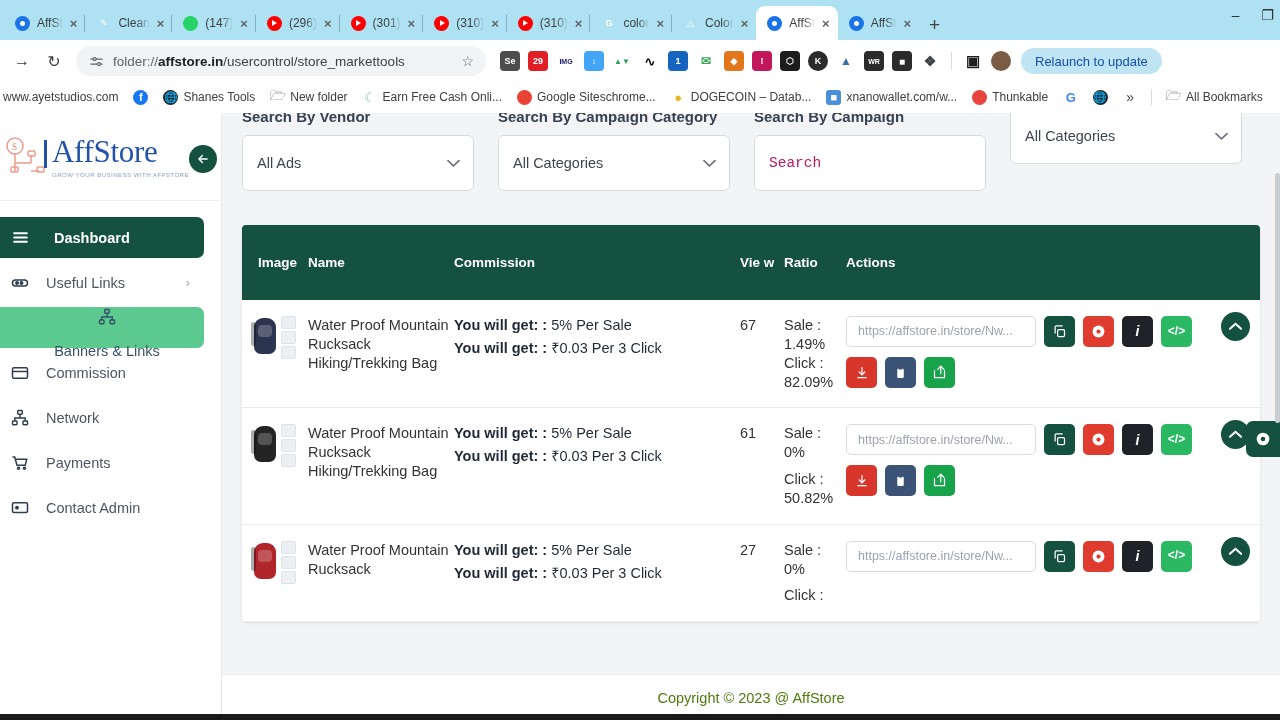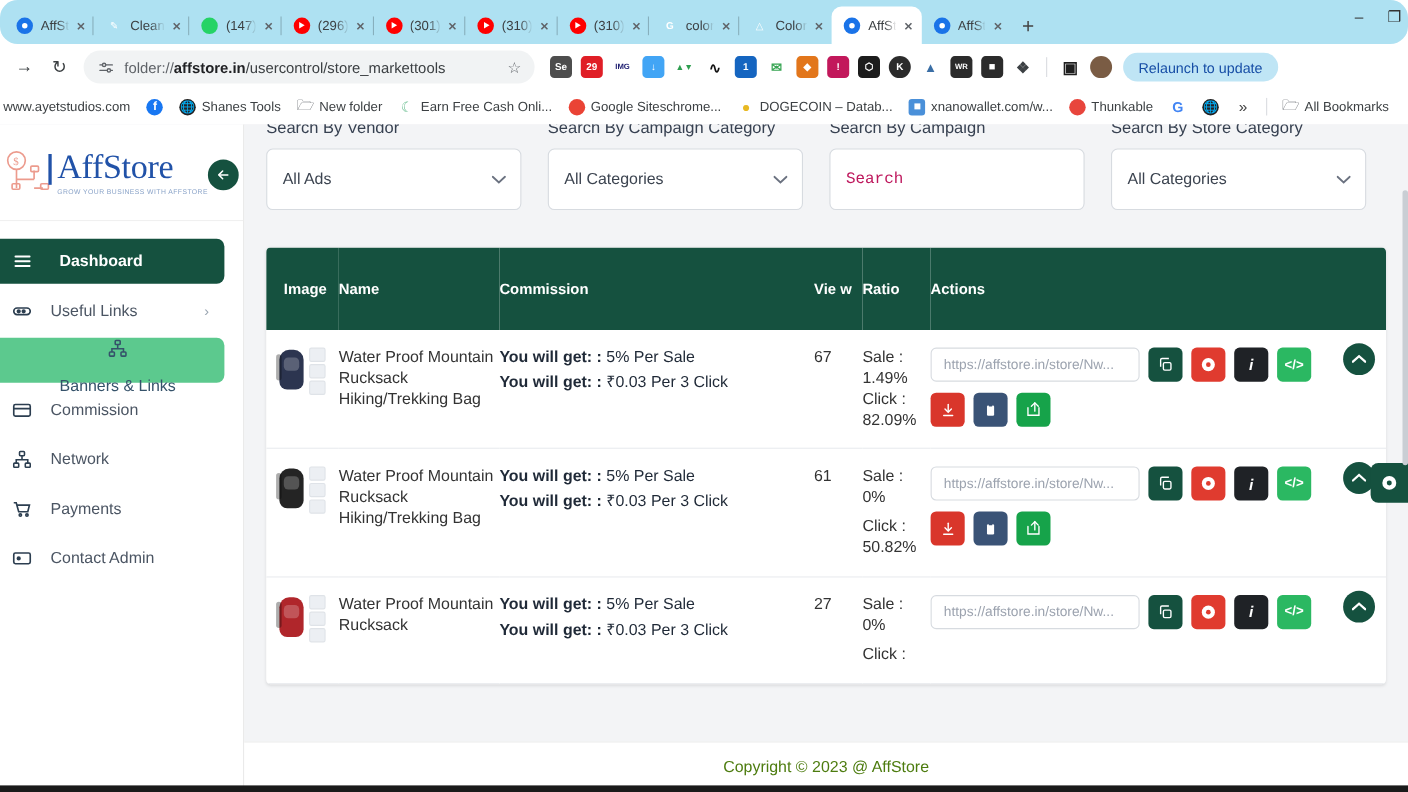--- a/index.html
+++ b/index.html
@@ -10,21 +10,20 @@
     background: #ffffff;
   }
 
   
   .browser { width: 1280px; height: 720px; position: relative; background:#fff; }
 
   .tabstrip {
     height: 40px; background: #aee1f2;
     display: flex; align-items: flex-end; padding-left: 4px;
     position: relative;
-    border-radius: 16px;
   }
   .tab {
     height: 34px; display: flex; align-items: center;
     gap: 7px; padding: 0 8px 0 11px;
     min-width: 0; position: relative;
     border-radius: 9px 9px 0 0;
     font-size: 12px; color: #3c4043;
   }
   .tab.active { background: #ffffff; }
   .tab:not(.active)::after {
@@ -134,21 +133,21 @@
 
   .content {
     position:absolute; left:222px; top:0; right:0; bottom:0;
     background:#f3f4f6; padding: 0;
   }
   .filters {
     display:flex; gap: 0; padding: 0 20px; margin-top: -5px;
   }
   .fgroup { flex:1; padding-right: 24px; }
   .fgroup:last-child { padding-right: 18px; }
-  .flabel { font-size: 15px; color:#374151; margin-bottom: 10px; white-space:nowrap;}
+  .flabel { font-size: 15px; color:#374151; margin-bottom: 10px; white-space:nowrap;font-weight:bold;}
   .fctl {
     height: 56px; background:#fff; border:1px solid #d7dbe0; border-radius: 6px;
     display:flex; align-items:center; padding: 0 14px; font-size:14.5px; color:#3c4450;
     position:relative;
   }
   .fctl .caret { position:absolute; right:13px; color:#6b7280; font-size: 11px; }
   .fctl.placeholder { color:#be185d;font-family:Liberation Mono, monospace; }
 
   .card {
     margin: 34px 20px 0 20px; background:#fff; border-radius: 4px;
@@ -520,21 +519,20 @@
             </span>
           </div>
         </div>
         <div class="fgroup">
           <div class="flabel">Search By Campaign</div>
           <div class="fctl placeholder">
             <span>Search</span>
           </div>
         </div>
         <div class="fgroup">
-          <div class="flabel">Search By Store Category</div>
           <div class="fctl">
             <span>All Categories</span>
             <span class="caret">
               <svg width="13" height="9" viewBox="0 0 14 9" fill="none" stroke="#6b7280" stroke-width="1.8" stroke-linecap="round">
                   <polyline points="1,1.5 7,7 13,1.5"></polyline>
                 </svg>
             </span>
           </div>
         </div>
       </div>

